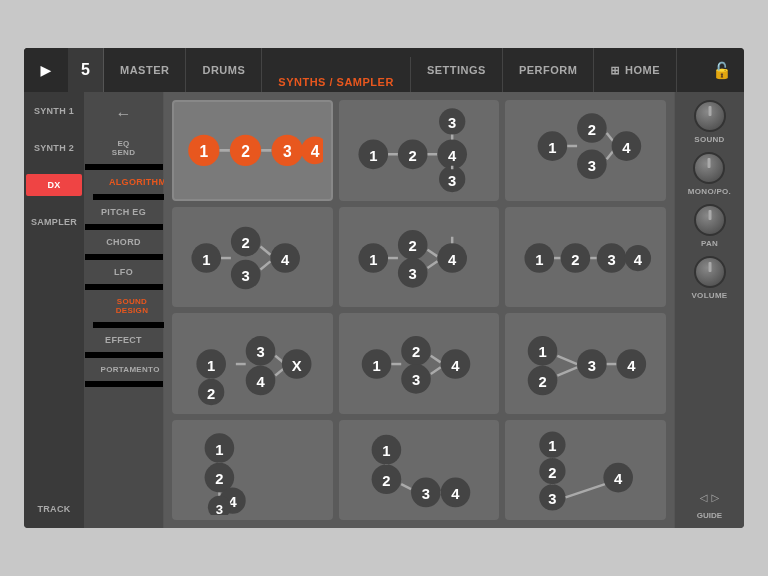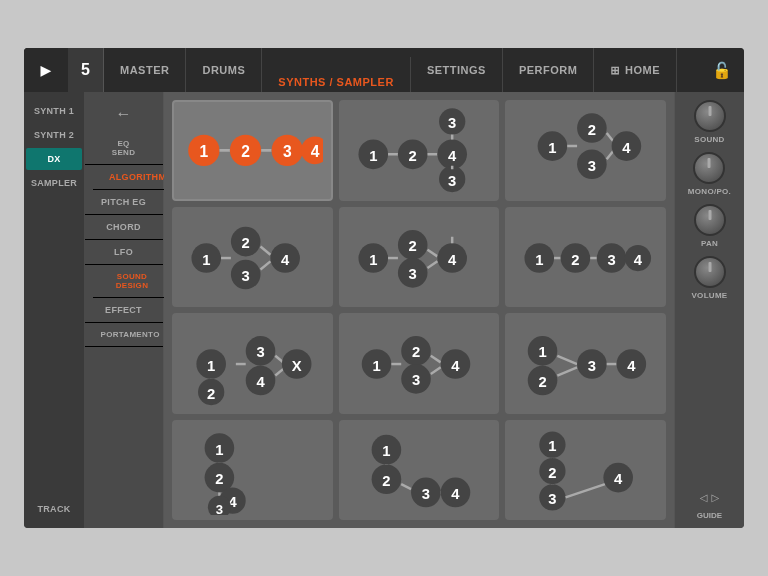--- a/index.html
+++ b/index.html
@@ -89,36 +89,36 @@
       overflow: hidden;
     }
     
     .left-sidebar {
       width: 60px;
       background: #3a3a3a;
       display: flex;
       flex-direction: column;
       align-items: center;
       padding: 8px 0;
-      gap: 2px;
+      gap: 15px;
       flex-shrink: 0;
     }
     .sidebar-item {
       width: 56px;
       padding: 6px 4px;
       text-align: center;
       color: #aaa;
       font-size: 9px;
       font-weight: bold;
       letter-spacing: 0.3px;
       cursor: pointer;
       border-radius: 2px;
     }
     .sidebar-item.active {
-      background: #0f766e;
+      background: #ef4444;
       color: white;
     }
     
     .center-menu {
       width: 80px;
       background: #4a4a4a;
       display: flex;
       flex-direction: column;
       align-items: center;
       padding-top: 4px;
@@ -138,21 +138,21 @@
     }
     .menu-item {
       width: 78px;
       padding: 7px 16px;
       text-align: center;
       color: #aaa;
       font-size: 9px;
       font-weight: bold;
       letter-spacing: 0.3px;
       cursor: pointer;
-      border-bottom: 1px solid #000000;
+      border-bottom: 6px solid #000000;
     }
     .menu-item.active-orange {
       color: #e8571e;
       margin-left: 17px;
     }
     
     .algo-grid {
       flex: 1;
       background: #5a5a5a;
       padding: 8px;

